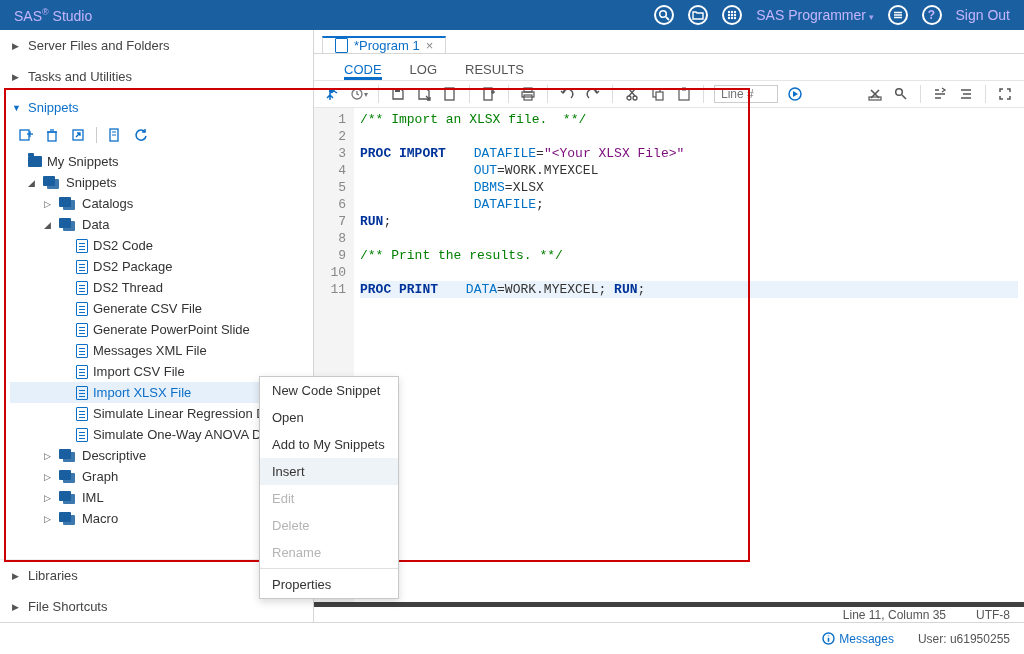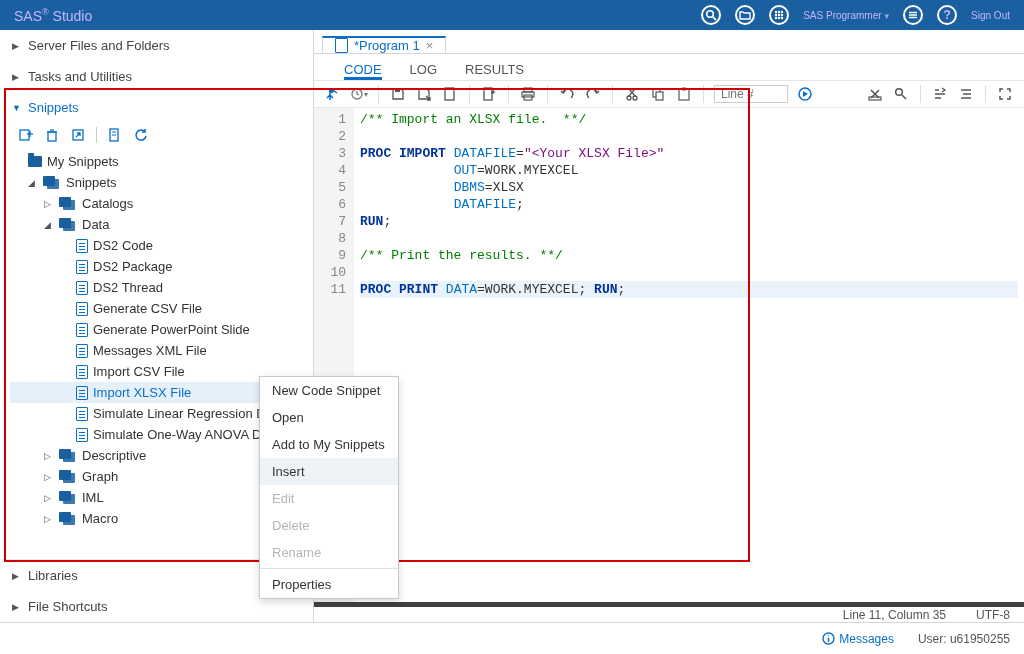--- a/index.html
+++ b/index.html
@@ -21,21 +21,21 @@
     display: flex;
     align-items: center;
     justify-content: space-between;
     padding: 0 14px;
     font-size: 14px;
   }
   .titlebar .left { font-weight: 400; }
   .titlebar .left sup { font-size: 9px; }
   .titlebar .right { display: flex; align-items: center; gap: 14px; }
   .tb-icon { width: 20px; height: 20px; border-radius: 50%; border: 2px solid #fff; display: inline-flex; align-items: center; justify-content: center; font-size: 12px; font-weight: bold; cursor: pointer; }
-  .tb-text { cursor: pointer; font-size: 10px; }
+  .tb-text { cursor: pointer; font-size: 14px; }
   .tb-caret::after { content: "▾"; font-size: 9px; margin-left: 3px; opacity: .8; }
   .main { flex: 1; display: flex; min-height: 0; }
   .sidebar { width: 314px; border-right: 1px solid #d6d6d6; display: flex; flex-direction: column; font-size: 13px; }
   .panel-header { padding: 8px 12px; color: #444; display: flex; align-items: center; gap: 6px; cursor: pointer; }
   .panel-header.blue { color: #0b6fc9; font-weight: 400; }
   .tri { font-size: 9px; color: #555; display: inline-block; width: 10px; }
   .tri.blue { color: #0b6fc9; }
   .panel-toolbar { padding: 4px 18px 8px; display: flex; gap: 10px; align-items: center; color: #0b6fc9; }
   .mini-icon { width: 16px; height: 16px; display: inline-flex; align-items: center; justify-content: center; cursor: pointer; }
   .divider-v { width: 1px; height: 16px; background: #ccc; }
@@ -56,26 +56,26 @@
   .tab .close { color: #888; font-size: 13px; }
   .tab .ficon { width: 13px; height: 15px; border: 1px solid #0b6fc9; display: inline-block; border-radius: 1px; }
   .subtabs { display: flex; gap: 28px; padding: 8px 30px 0; font-size: 13px; }
   .subtab { padding-bottom: 0; cursor: pointer; color: #555; }
   .subtab.active { color: #0b6fc9; border-bottom: 3px solid #0b6fc9; }
   .editor-toolbar { display: flex; align-items: center; gap: 8px; padding: 4px 10px; border-top: 1px solid #e5e5e5; border-bottom: 1px solid #e5e5e5; color: #555; font-size: 14px; }
   .etb-sep { width: 1px; height: 18px; background: #ddd; margin: 0 2px; }
   .etb-icon { width: 18px; height: 18px; display: inline-flex; align-items: center; justify-content: center; cursor: pointer; color: #555; }
   .etb-icon.blue { color: #0b6fc9; }
   .etb-right { margin-left: auto; display: flex; gap: 8px; align-items: center; }
-  .linefield { border: 1px solid #ccc; font-size: 12px; padding: 1px 6px; color: #aaa; width: 74px; }
+  .linefield { border: 1px solid #ccc; font-size: 12px; padding: 1px 6px; color: #aaa; width: 64px; }
   .code-area { display: flex; flex: 1; font-family: "Courier New", monospace; font-size: 13px; min-height: 0; }
   .gutter { width: 40px; background: #f4f4f4; color: #888; text-align: right; padding: 3px 8px 3px 0; line-height: 17px; }
   .code { flex: 1; padding: 3px 6px; line-height: 17px; white-space: pre; }
   .kw { color: #003399; font-weight: bold; }
-  .opt { color: #0072c6; }
+  .opt { color: #0072c6; margin-left: 20px; }
   .str { color: #7b0c7b; }
   .cm { color: #008000; }
   .plain { color: #333; }
   .hl-line { background: #eaf3fb; display: block; }
   .statusbar { height: 32px; border-top: 1px solid #d6d6d6; display: flex; align-items: center; justify-content: flex-end; gap: 24px; padding: 0 14px; font-size: 12px; color: #555; }
   .statusbar .msg { display: flex; align-items: center; gap: 4px; color: #0b6fc9; }
   .statusbar-upper { height: 20px; border-top: 5px solid #404040; display: flex; align-items: center; justify-content: flex-end; gap: 30px; padding: 0 14px; font-size: 12px; color: #555; }
   .redbox { position: absolute; border: 2px solid #cc0000; pointer-events: none; }
   .context-menu { position: absolute; background: #fff; border: 1px solid #c8c8c8; box-shadow: 0 3px 8px rgba(0,0,0,.15); width: 140px; font-size: 13px; z-index: 100; }
   .context-menu div { padding: 6px 12px; cursor: pointer; color: #333; }

